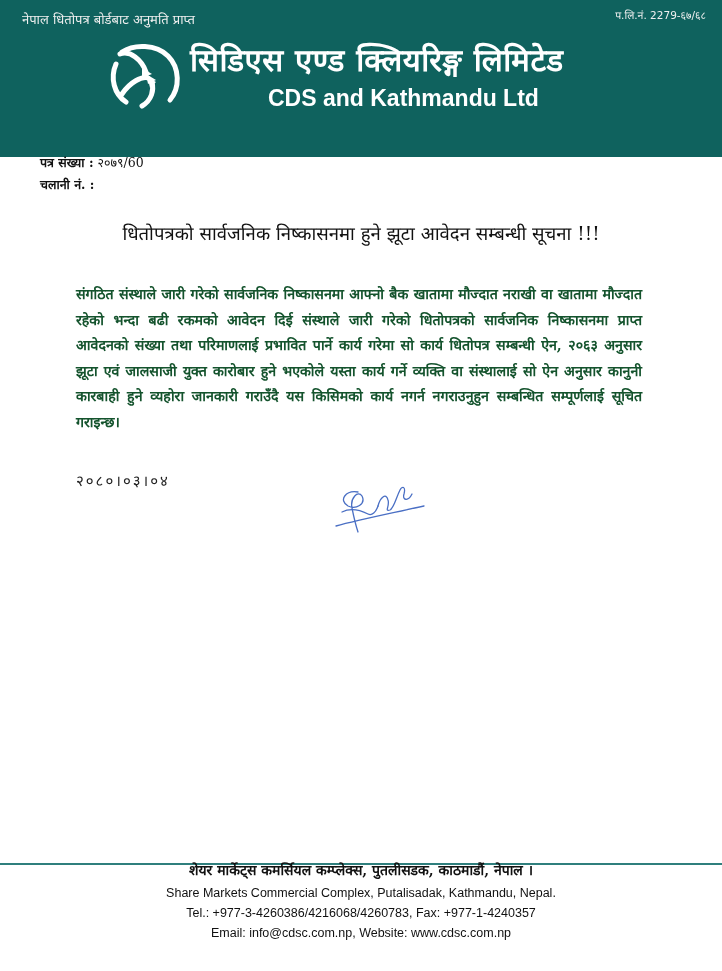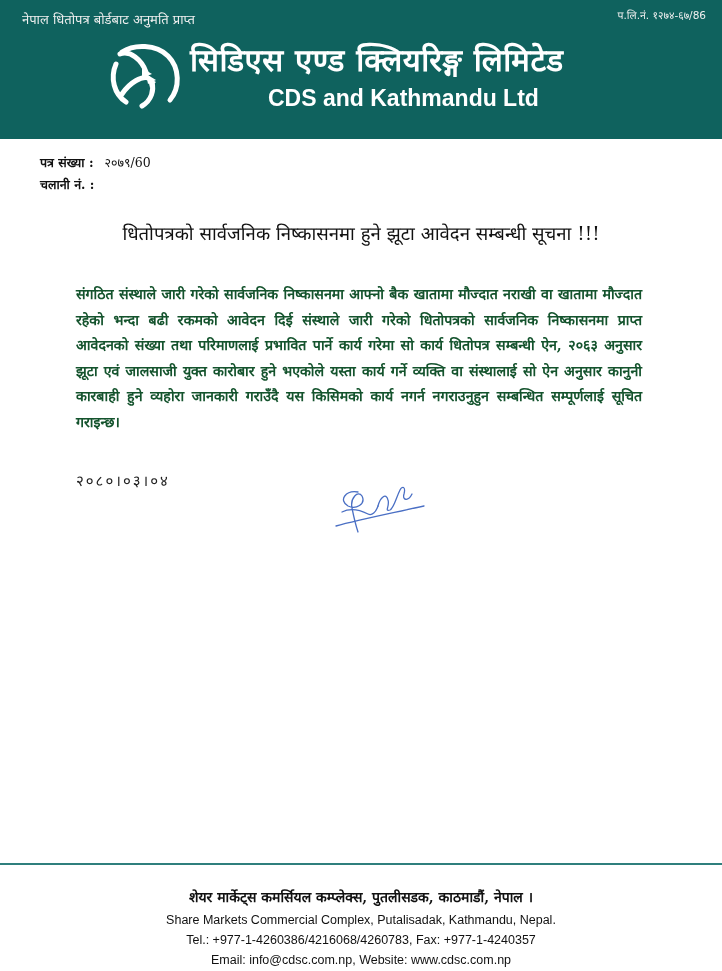--- a/index.html
+++ b/index.html
@@ -1,20 +1,20 @@
 <!DOCTYPE html>
 <html><head>
   <meta charset="utf-8">
   <style>
     * { margin: 0; padding: 0; box-sizing: border-box; }
     html, body { width: 722px; height: 971px; background: #ffffff; overflow: hidden; }
     body { position: relative; font-family: "DejaVu Serif", serif; color: #111; }
 
     .header {
-      position: absolute; left: 0; top: 0; width: 722px; height: 139px;
+      position: absolute; left: 0; top: 0; width: 722px; height: 157px;
       background: #0f625e; color: #ffffff;
     }
     .header .approval {
       position: absolute; left: 22px; top: 10px;
       font-family: "DejaVu Sans", sans-serif; font-size: 13px; color: #f0f0f0;
     }
     .header .reg-no {
       position: absolute; right: 16px; top: 8px;
       font-family: "DejaVu Sans", sans-serif; font-size: 10.5px; color: #f0f0f0;
     }
@@ -29,21 +29,21 @@
     .header .name-en {
       position: absolute; left: 268px; top: 84px;
       font-family: "Liberation Sans", sans-serif; font-weight: bold; font-size: 23px;
       line-height: 28px; white-space: nowrap;
     }
 
     .ref {
       position: absolute; left: 40px; top: 152px;
       font-family: "DejaVu Serif", serif; font-size: 12.5px; line-height: 22px; color: #111;
     }
-    .ref .row { display: flex; gap: 11px; }
+    .ref .row { display: flex; gap: 4px; }
     .ref .lbl { font-weight: bold; }
 
     .title {
       position: absolute; left: 0; top: 220px; width: 722px; text-align: center;
       font-family: "DejaVu Serif", serif; font-size: 18.5px; color: #111; white-space: nowrap;
     }
 
     .body-text {
       position: absolute; left: 76px; top: 282px; width: 566px;
       font-family: "DejaVu Serif", serif; font-size: 14.2px; line-height: 25.5px;
@@ -57,35 +57,35 @@
 
     .signature {
       position: absolute; left: 328px; top: 472px; width: 100px; height: 66px;
     }
 
     .separator {
       position: absolute; left: 0; top: 863px; width: 722px; height: 2px; background: #2f7f7d;
     }
 
     .footer {
-      position: absolute; left: 0; top: 884px; width: 722px; text-align: center; color: #111;
+      position: absolute; left: 0; top: 857px; width: 722px; text-align: center; color: #111;
     }
     .footer .addr-np {
       font-family: "DejaVu Serif", serif; font-size: 14px; font-weight: bold; line-height: 26px;
     }
     .footer .line {
       font-family: "Liberation Sans", sans-serif; font-size: 12.5px; line-height: 20px; text-align: center;
     }
   </style>
 </head>
 <body>
 
 <div class="header">
   <div class="approval">नेपाल धितोपत्र बोर्डबाट अनुमति प्राप्त</div>
-  <div class="reg-no">प.लि.नं. १२७४-६७/86</div>
+  <div class="reg-no">प.लि.नं. 2279-६७/६८</div>
 
   <svg class="logo" viewBox="0 0 76 70">
     <g fill="none" stroke="#ffffff" stroke-width="5" stroke-linecap="round">
       <path d="M14 10 C 26 2, 48 2, 60 14 C 72 26, 72 46, 62 58"></path>
       <path d="M8 22 C 2 36, 6 52, 18 60"></path>
       <path d="M12 12 C 22 8, 34 18, 38 30"></path>
       <path d="M14 52 C 22 40, 34 34, 40 36"></path>
       <path d="M34 64 C 44 58, 46 48, 44 40"></path>
     </g>
     <g fill="#ffffff">
@@ -123,15 +123,15 @@
     <path d="M50 34 C 52 26, 58 20, 60 28 C 62 34, 56 40, 62 38 C 66 36, 68 26, 72 18 C 74 14, 78 14, 76 22 C 74 28, 80 30, 84 22"></path>
     <path d="M8 54 C 30 48, 60 42, 96 34"></path>
   </g>
 </svg>
 
 <div class="separator"></div>
 
 <div class="footer">
   <div class="addr-np">शेयर मार्केट्स कमर्सियल कम्प्लेक्स, पुतलीसडक, काठमाडौं, नेपाल ।</div>
   <div class="line">Share Markets Commercial Complex, Putalisadak, Kathmandu, Nepal.</div>
-  <div class="line">Tel.: +977-1-4260386/4216068/4260783, Fax: +977-1-4240357</div>
+  <div class="line">Tel.: +977-3-4260386/4216068/4260783, Fax: +977-1-4240357</div>
   <div class="line">Email: info@cdsc.com.np, Website: www.cdsc.com.np</div>
 </div>
 
 </body></html>

